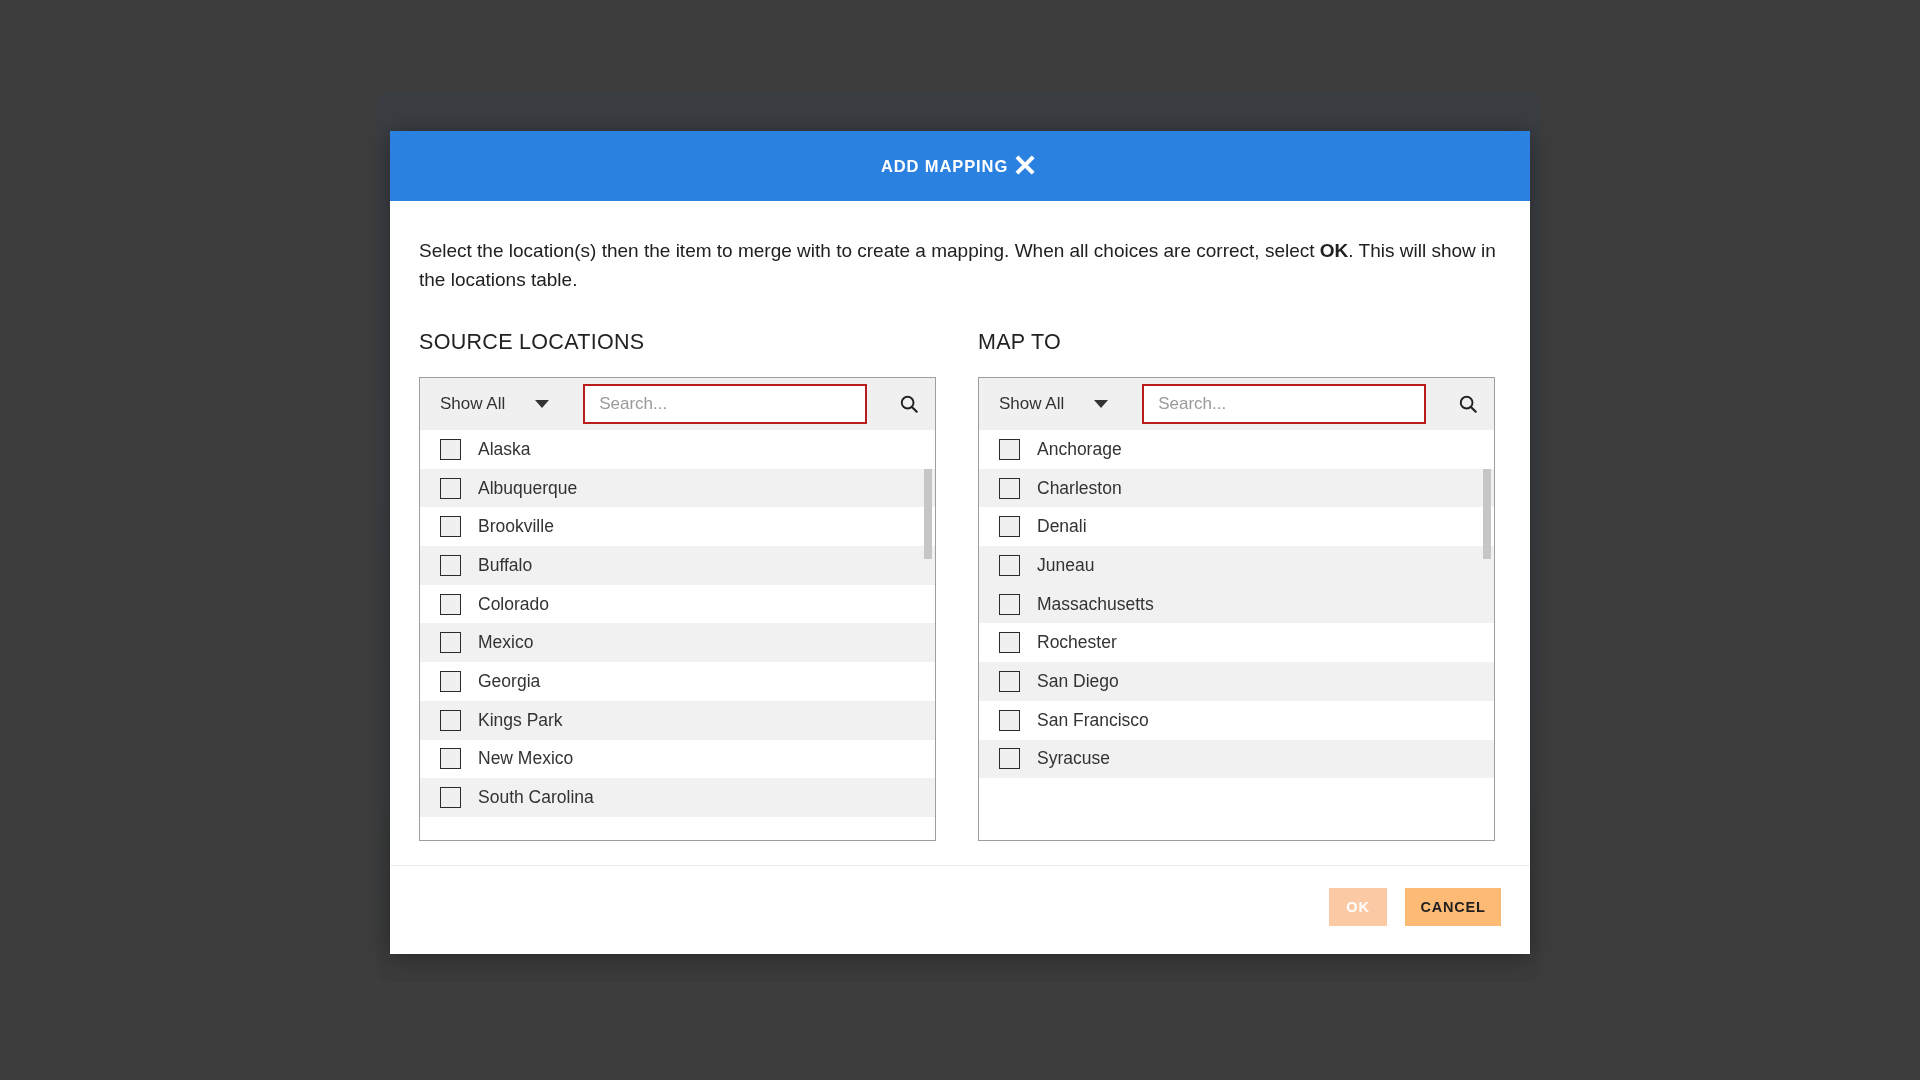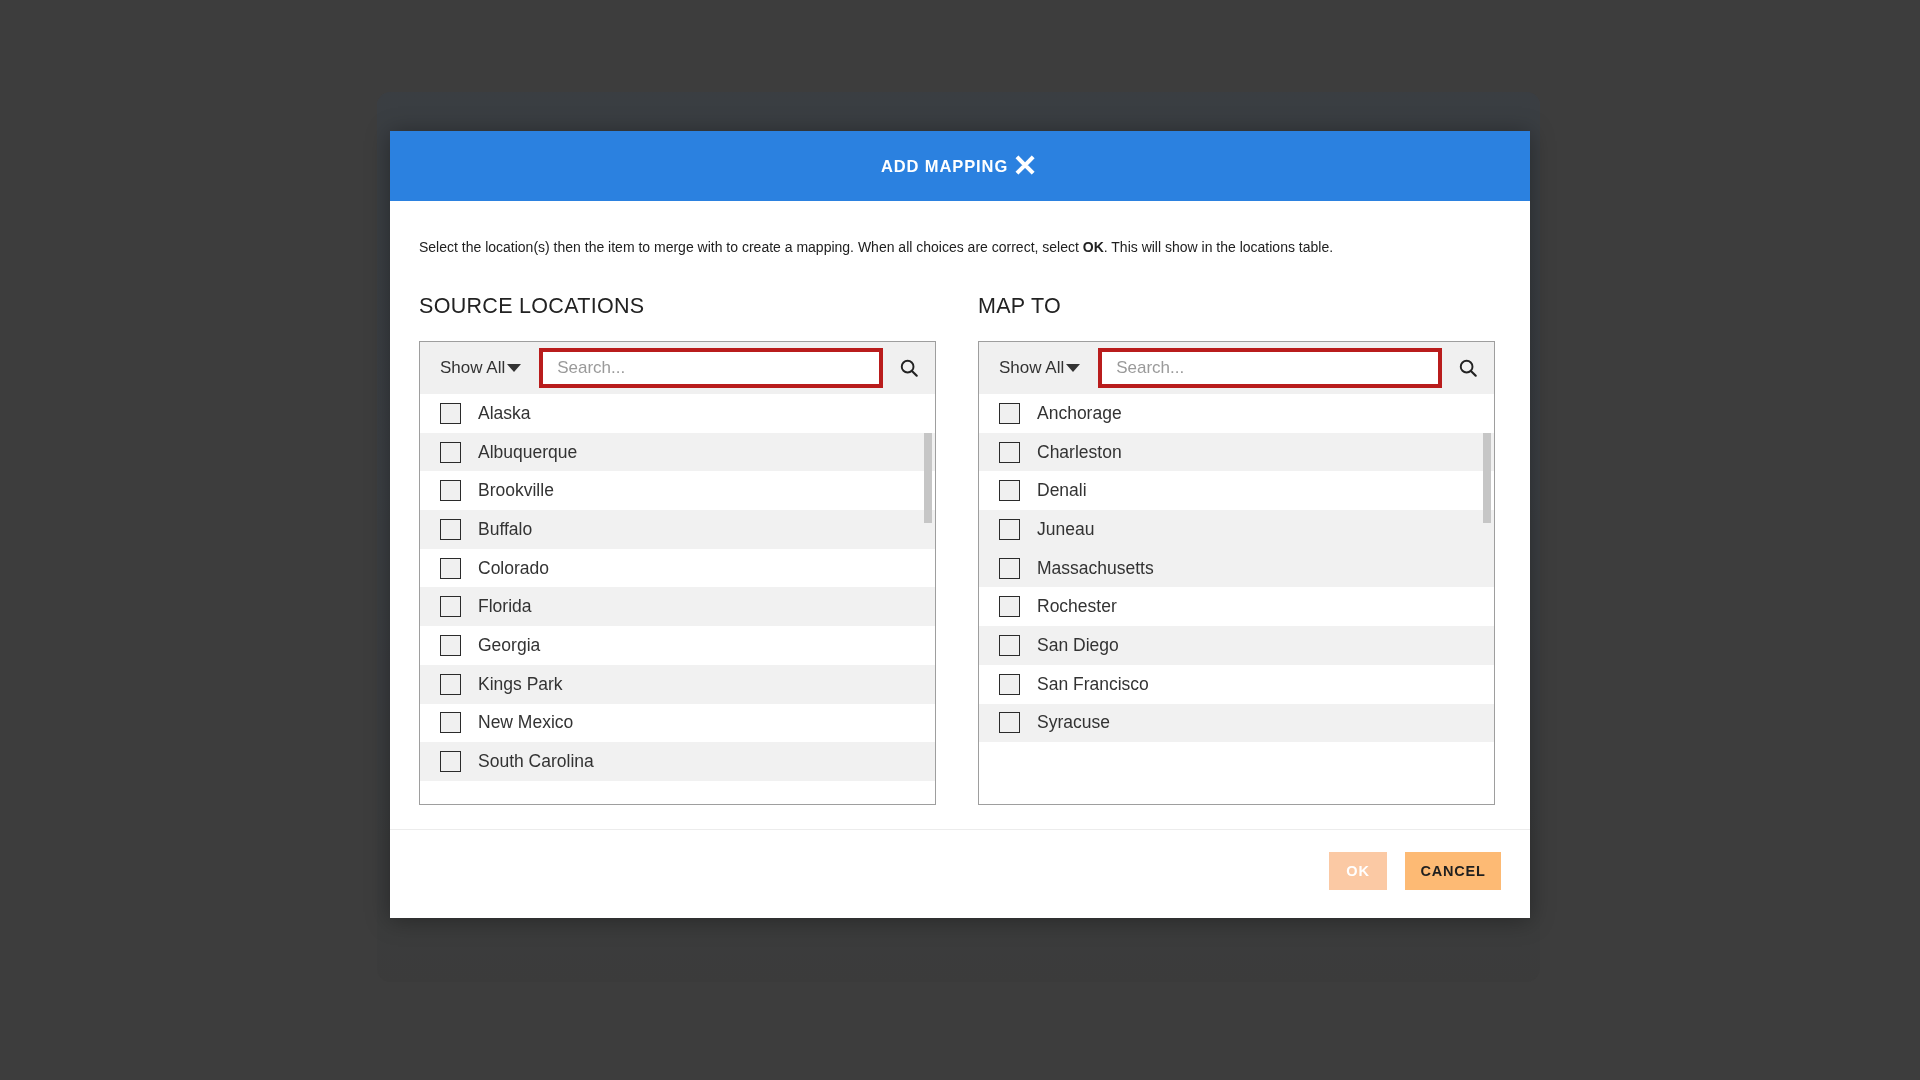--- a/index.html
+++ b/index.html
@@ -76,21 +76,21 @@
     align-items: center;
     justify-content: center;
     background: none;
     border: none;
     font-family: "Liberation Sans", sans-serif;
   }
 
   .modal-body { padding: 36px 29px 0 29px; }
 
   .intro {
-    font-size: 14px;
+    font-size: 19px;
     color: #212121;
     line-height: 1.5;
     max-width: 1080px;
   }
   .intro b { font-weight: bold; }
 
   
   .columns {
     display: flex;
     gap: 42px;
@@ -114,39 +114,39 @@
   .picker-toolbar {
     display: flex;
     align-items: stretch;
     background: #f0f0f0;
     height: 52px;
   }
 
   .show-all {
     display: flex;
     align-items: center;
-    gap: 2px;
+    gap: 30px;
     padding: 0 18px 0 20px;
     font-size: 17px;
     color: #333333;
     cursor: pointer;
     user-select: none;
     white-space: nowrap;
   }
   .caret {
     width: 0; height: 0;
     border-left: 7px solid transparent;
     border-right: 7px solid transparent;
     border-top: 8px solid #333333;
   }
 
   .search-input {
     flex: 1;
-    margin: 6px 0;
-    border: 4px solid #b91c1c;
+    margin: 6px 16px;
+    border: 2px solid #b91c1c;
     background: #ffffff;
     font-size: 17px;
     color: #333333;
     padding: 4px 14px;
     font-family: "Liberation Sans", sans-serif;
     outline: none;
     min-width: 0;
   }
   .search-input::placeholder { color: #9a9a9a; }
 
@@ -279,21 +279,21 @@
                   <div class="list-row alt">
                     <span class="cbx"></span>
                     <span class="row-label">Buffalo</span>
                   </div>
                   <div class="list-row">
                     <span class="cbx"></span>
                     <span class="row-label">Colorado</span>
                   </div>
                   <div class="list-row alt">
                     <span class="cbx"></span>
-                    <span class="row-label">Florida</span>
+                    <span class="row-label">Mexico</span>
                   </div>
                   <div class="list-row">
                     <span class="cbx"></span>
                     <span class="row-label">Georgia</span>
                   </div>
                   <div class="list-row alt">
                     <span class="cbx"></span>
                     <span class="row-label">Kings Park</span>
                   </div>
                   <div class="list-row">

